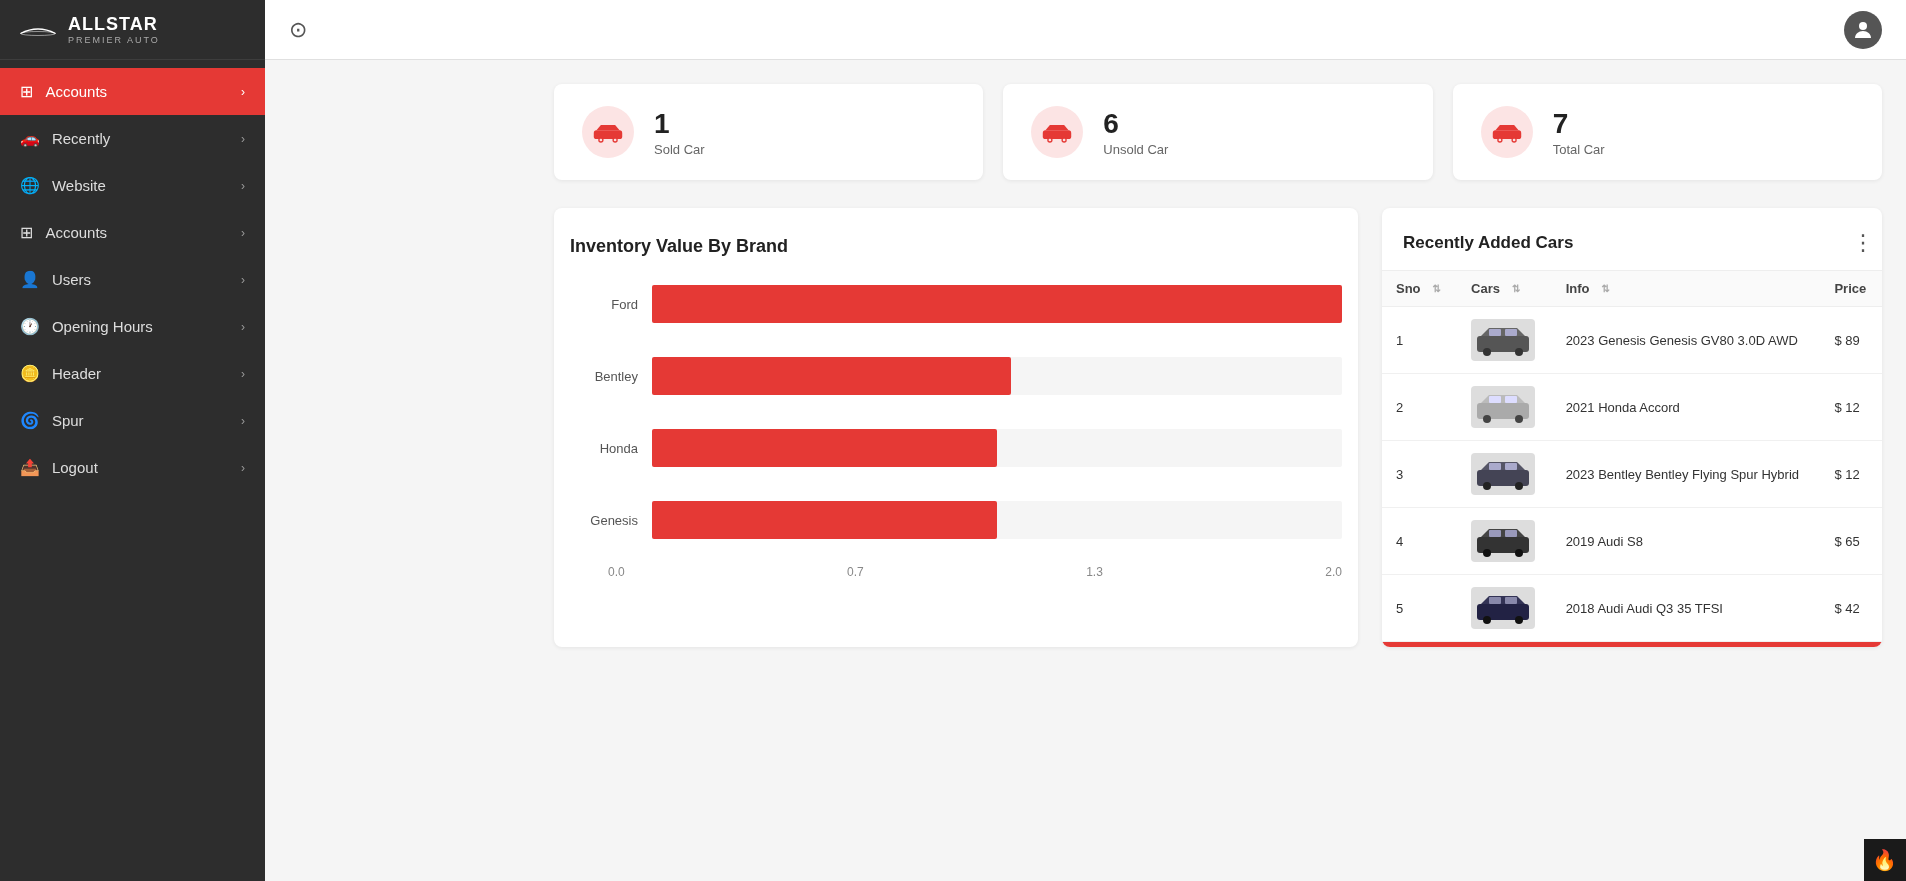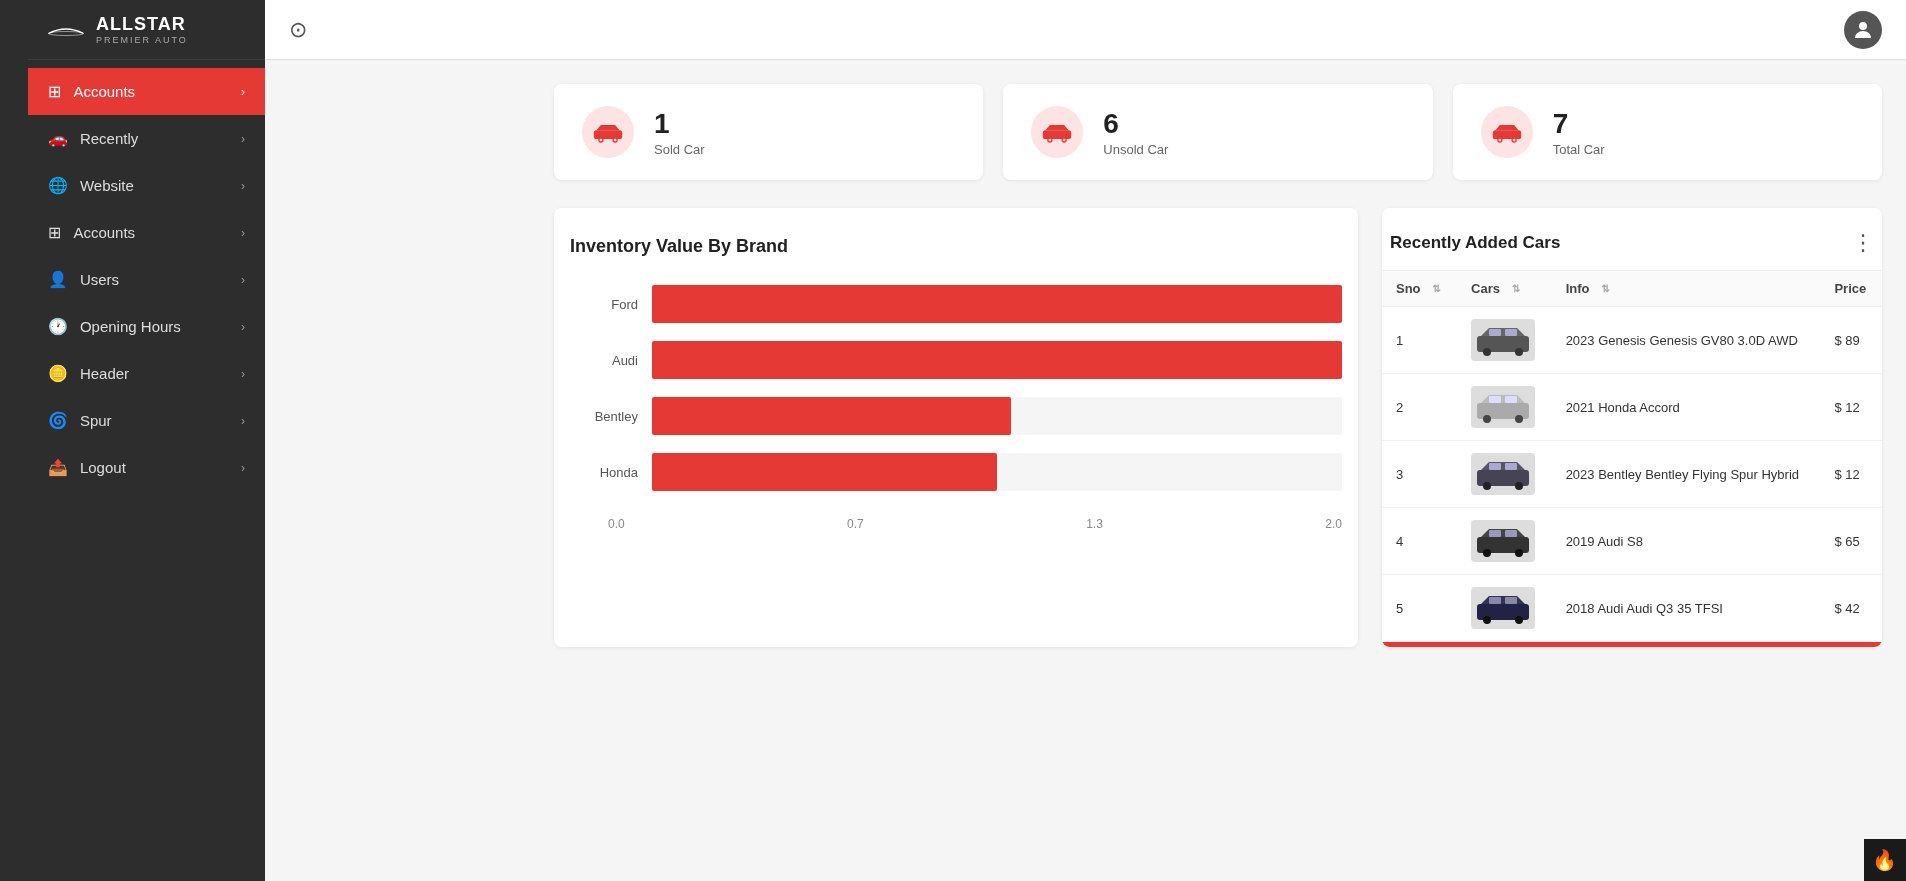--- a/index.html
+++ b/index.html
@@ -8,21 +8,20 @@
     
     .sidebar {
       width: 265px;
       min-width: 265px;
       background: #2d2d2d;
       color: #fff;
       display: flex;
       flex-direction: column;
       height: 100vh;
       overflow-y: auto;
-      padding-left: 28px;
     }
     .sidebar-logo {
       padding: 14px 18px;
       border-bottom: 1px solid #3d3d3d;
       display: flex;
       align-items: center;
       gap: 10px;
       background: #2d2d2d;
     }
     .logo-text {
@@ -157,21 +156,21 @@
     }
     .chart-title {
       font-size: 18px;
       font-weight: 700;
       color: #222;
       margin-bottom: 28px;
     }
     .bar-chart {
       display: flex;
       flex-direction: column;
-      gap: 0;
+      gap: 16px;
     }
     .bar-row {
       display: flex;
       align-items: center;
       margin-bottom: 18px;
     }
     .bar-label {
       width: 68px;
       text-align: right;
       font-size: 13px;
@@ -212,20 +211,21 @@
       box-shadow: 0 1px 4px rgba(0,0,0,0.07);
       overflow: hidden;
       display: flex;
       flex-direction: column;
     }
     .recent-header {
       display: flex;
       align-items: center;
       justify-content: space-between;
       padding: 0 8px 16px;
+      margin-left: 13px;
     }
     .recent-title {
       font-size: 17px;
       font-weight: 700;
       color: #222;
     }
     .recent-more {
       font-size: 22px;
       color: #555;
       cursor: pointer;
@@ -432,38 +432,38 @@
     </div>
   </div>
 
   <div class="lower-section">
 
     <div class="chart-panel">
       <div class="chart-title">Inventory Value By Brand</div>
       <div class="bar-chart">
         <div class="bar-row">
           <div class="bar-label">Ford</div>
-          <div class="bar-track">
-            <div class="bar-fill" style="width:100%"></div>
-          </div>
-        </div>
-        <div class="bar-row">
-          <div class="bar-label">Audi</div>
           <div class="bar-track">
             <div class="bar-fill" style="width:100%"></div>
           </div>
         </div>
         <div class="bar-row">
           <div class="bar-label">Bentley</div>
           <div class="bar-track">
             <div class="bar-fill" style="width:52%"></div>
           </div>
         </div>
         <div class="bar-row">
           <div class="bar-label">Honda</div>
+          <div class="bar-track">
+            <div class="bar-fill" style="width:50%"></div>
+          </div>
+        </div>
+        <div class="bar-row">
+          <div class="bar-label">Genesis</div>
           <div class="bar-track">
             <div class="bar-fill" style="width:50%"></div>
           </div>
         </div>
       </div>
       <div class="chart-x-axis">
         <span class="chart-x-tick">0.0</span>
         <span class="chart-x-tick">0.7</span>
         <span class="chart-x-tick">1.3</span>
         <span class="chart-x-tick">2.0</span>

